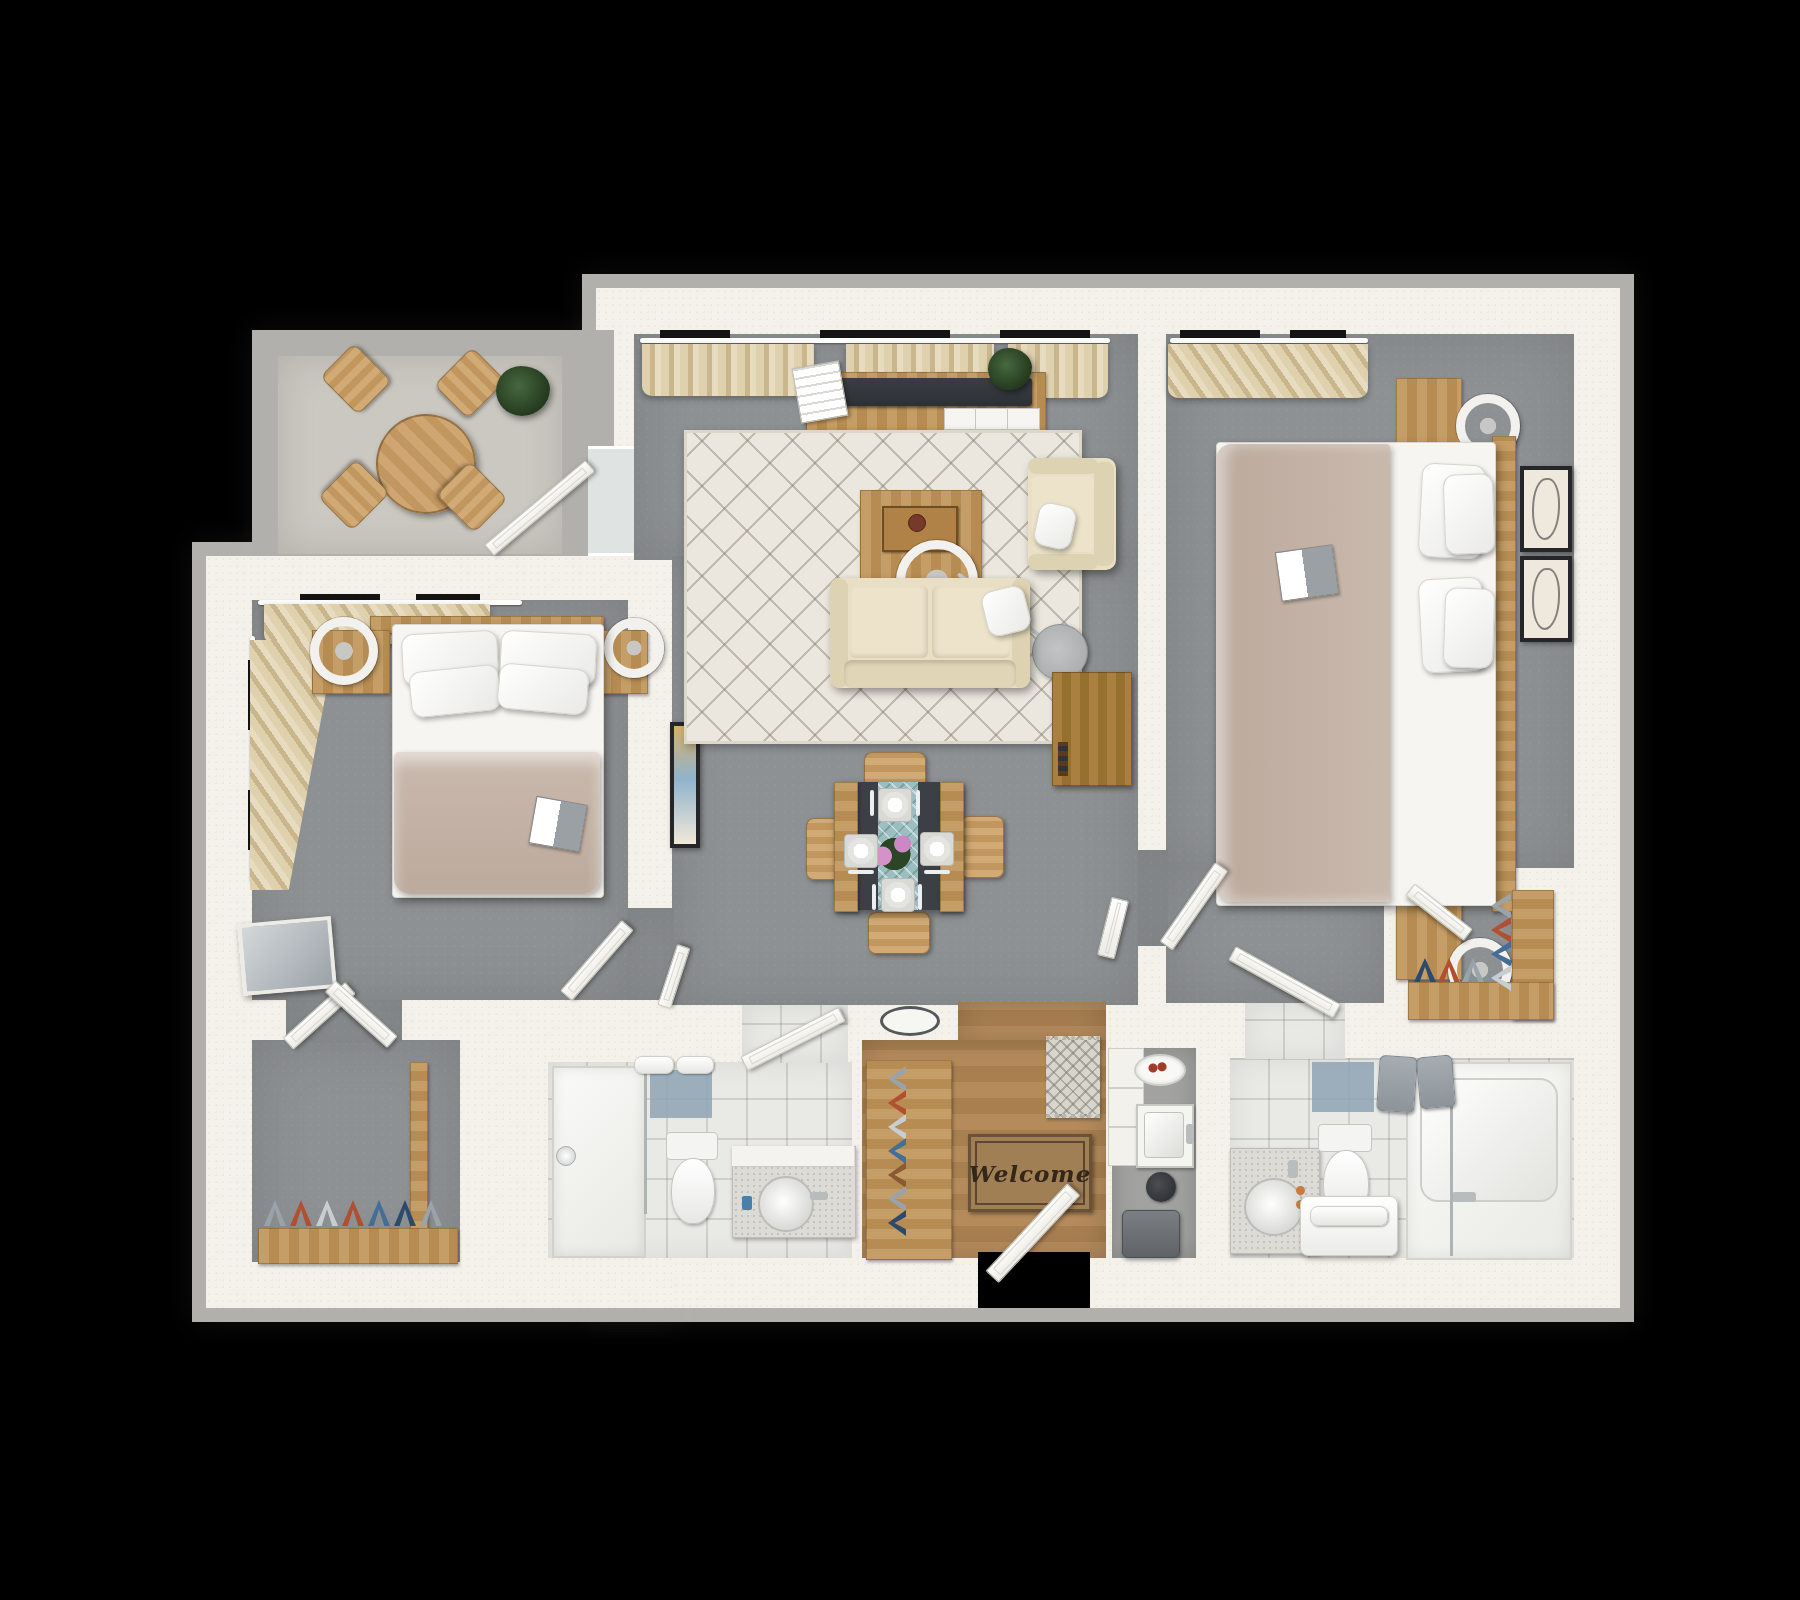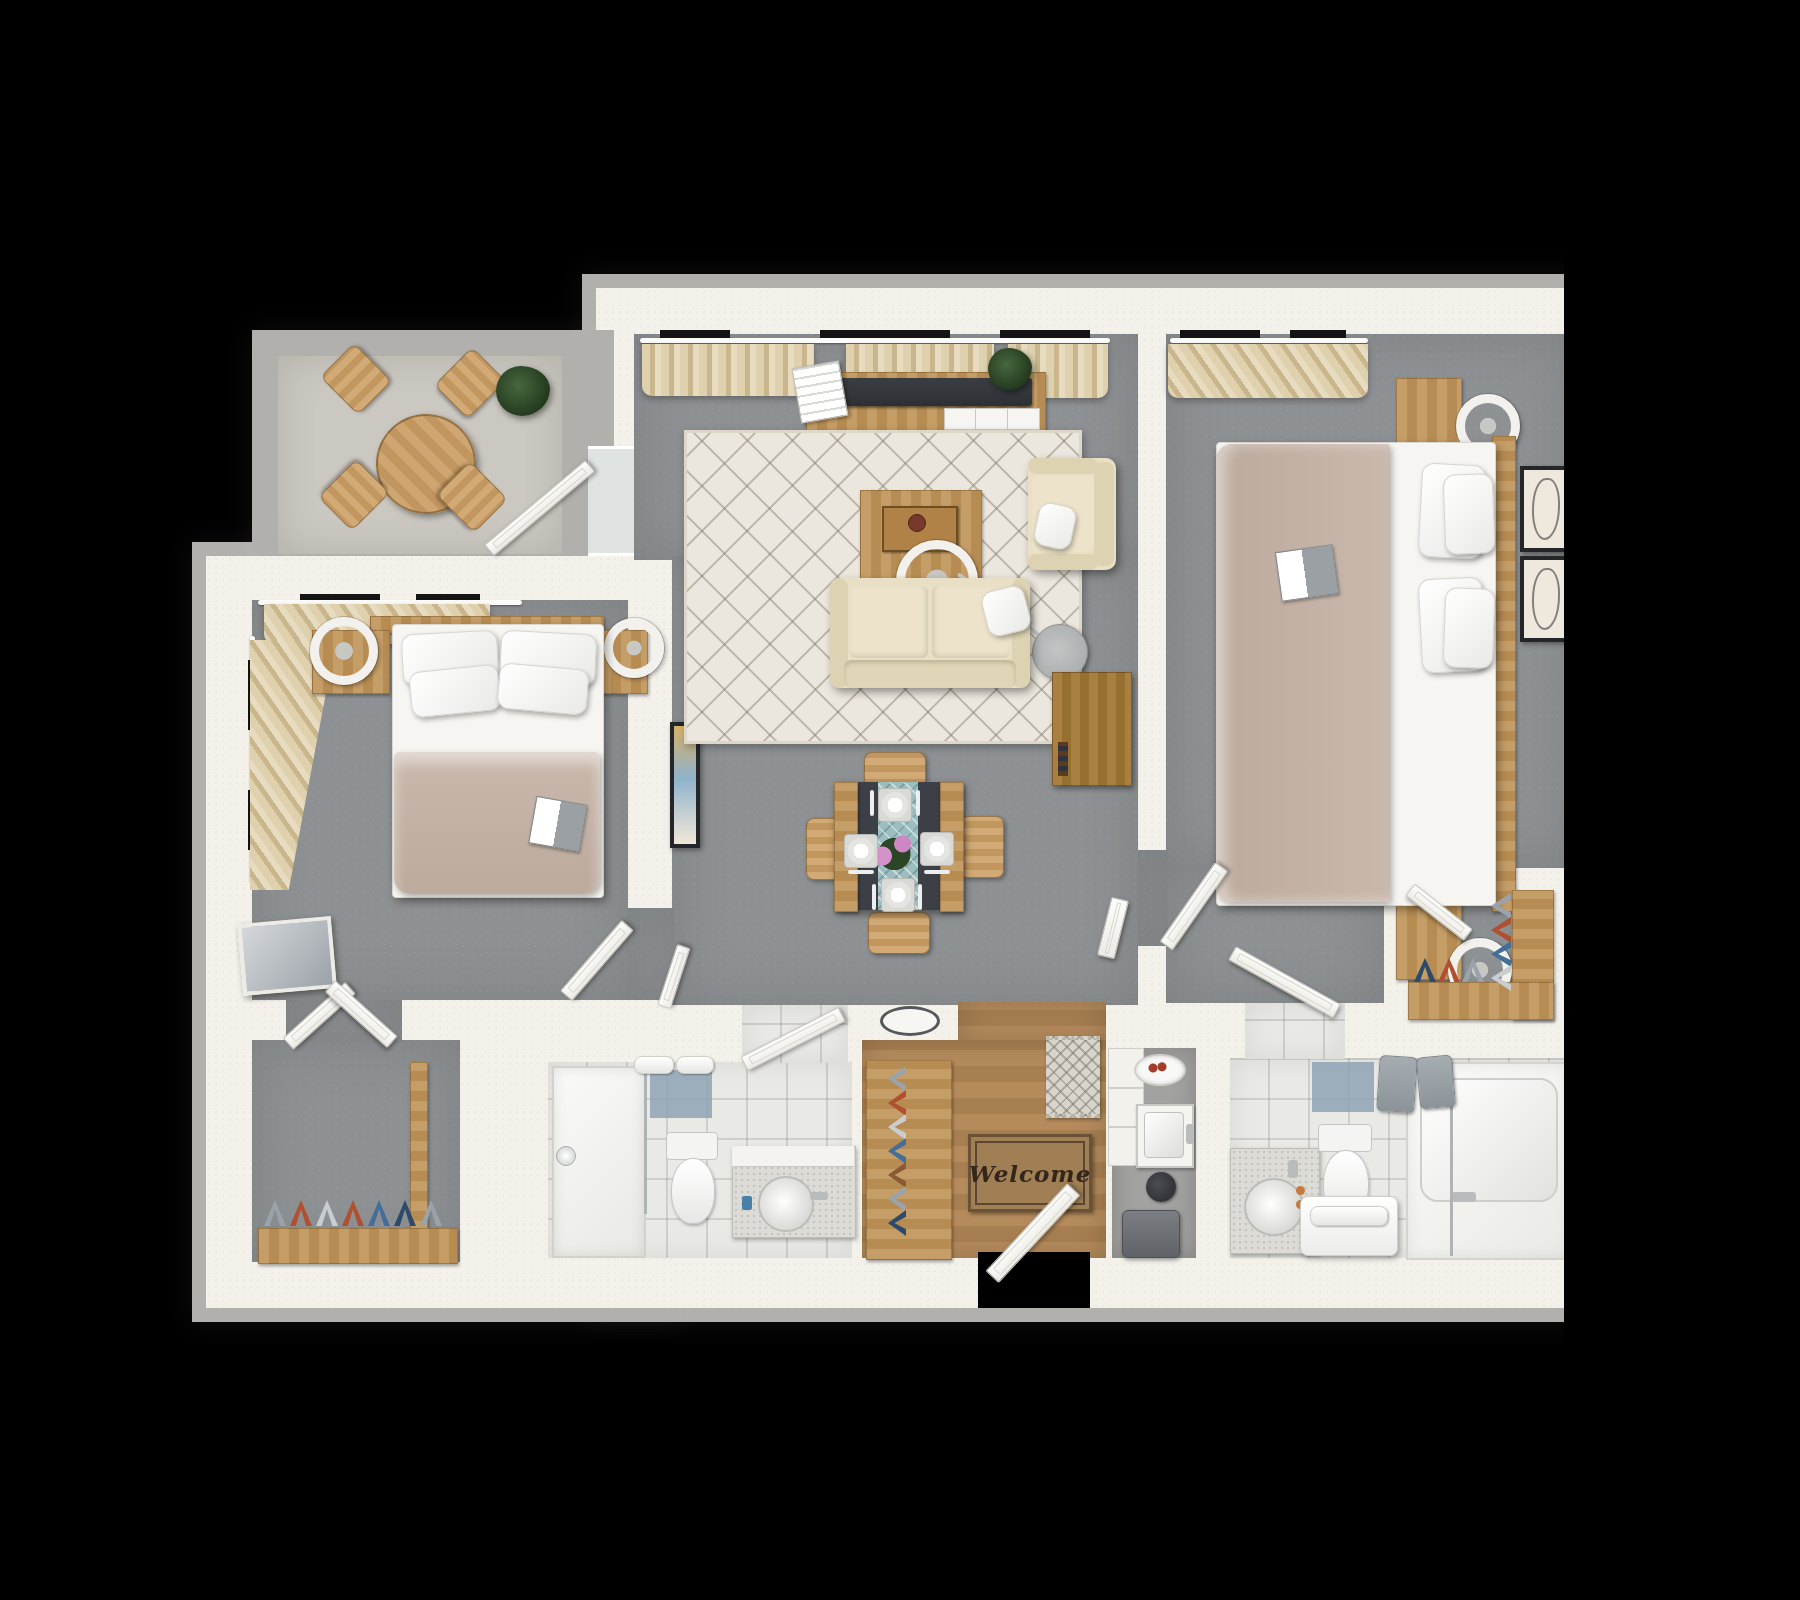--- a/index.html
+++ b/index.html
@@ -1,16 +1,16 @@
 <!DOCTYPE html>
 <html style="--bg: #000000; --wallgray: #b2b0ad; --wall: #f3f1ea; --carpet: #8e9193; --balconyfloor: #cbc8c1; --woodfloor: #b58b5c; --woodfloor2: #a87f51; --tile: #e9e9e6; --tileblue: #8ea3b4; --curtain: #dfd0ae; --curtain2: #c9b68d; --wood: #c59d66; --wood2: #b68c52; --wooddark: #a9803f; --wooddark2: #96702f; --sofa: #e8dfc4; --rug: #ebe7de; --duvet: #c9b8ac; --sheet: #f6f5f1; --tv: #2d3136; --tabledark: #3c4046; --runner: #9bbec0; --towelgray: #9aa1a6; --matbrown: #a07f55; --mattext: #33261a; --frame: #24262a; --shoered: #b05030; --shoeblue: #446e97; --shoegray: #9aa3ab; --shoenavy: #2e4a6b; --shoetan: #8a5a33; --shoelight: #c8cdd2;"><head>
 <meta charset="utf-8">
 <style>
   html,body{margin:0;padding:0;background:#000;}
-  .stage{position:relative;width:1564px;height:1600px;background:var(--bg,#000);overflow:hidden;
+  .stage{position:relative;width:1800px;height:1600px;background:var(--bg,#000);overflow:hidden;
          font-family:"Liberation Sans",sans-serif;border-radius:8px;}
   .e{position:absolute;}
   .grayslab{background:var(--wallgray,#b2b0ad);box-shadow:0 0 30px rgba(255,255,255,.06);}
   .slab{background:var(--wall,#f3f1ea);background-image:radial-gradient(rgba(0,0,0,.045) 1px,transparent 1px);background-size:7px 7px;}
   .carpet{background:var(--carpet,#8e9193);box-shadow:inset 0 0 60px rgba(0,0,0,.12);
           background-image:radial-gradient(rgba(255,255,255,.05) 1px,transparent 1px);background-size:9px 9px;}
   .balconyfloor{background:var(--balconyfloor,#cbc8c1);box-shadow:inset 0 0 40px rgba(0,0,0,.12);}
   .woodfloor{background:repeating-linear-gradient(0deg,var(--woodfloor,#b58b5c) 0 16px,var(--woodfloor2,#a87f51) 16px 32px);box-shadow:inset 0 0 30px rgba(0,0,0,.18);}
   .tilefloor{background-color:var(--tile,#e9e9e6);
     background-image:repeating-linear-gradient(0deg,transparent 0 38px,rgba(110,110,108,.22) 38px 40px),

